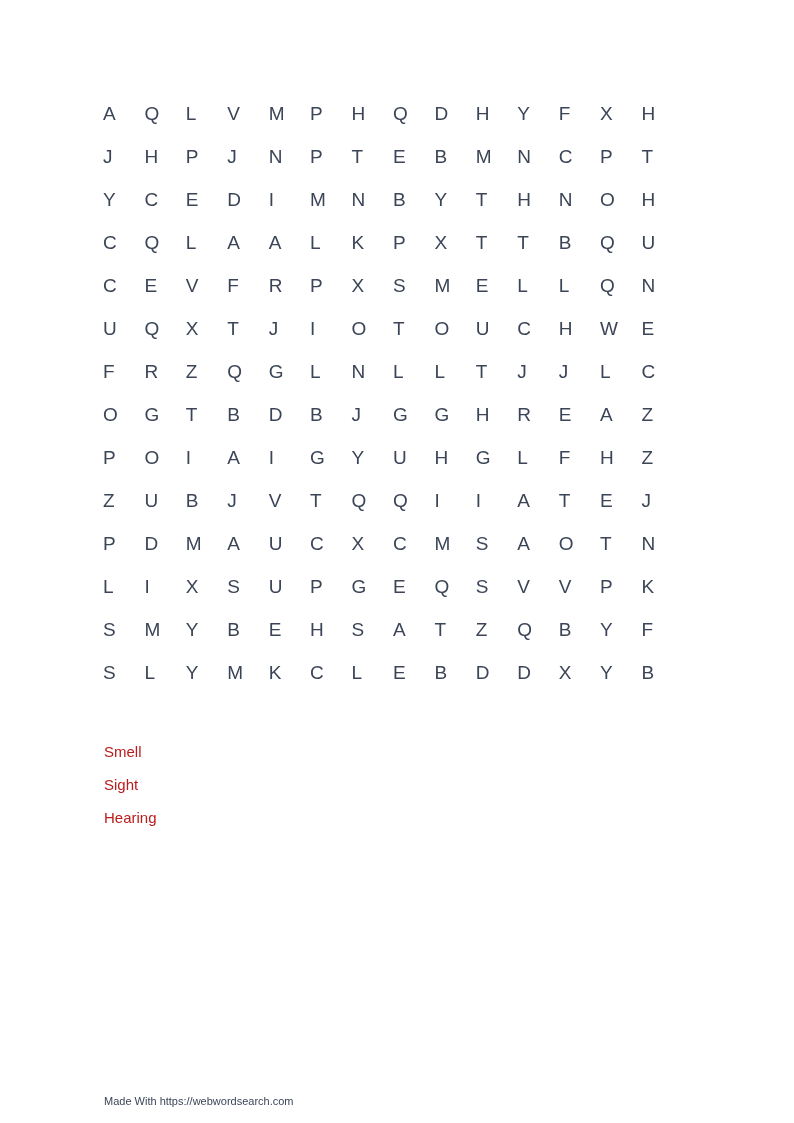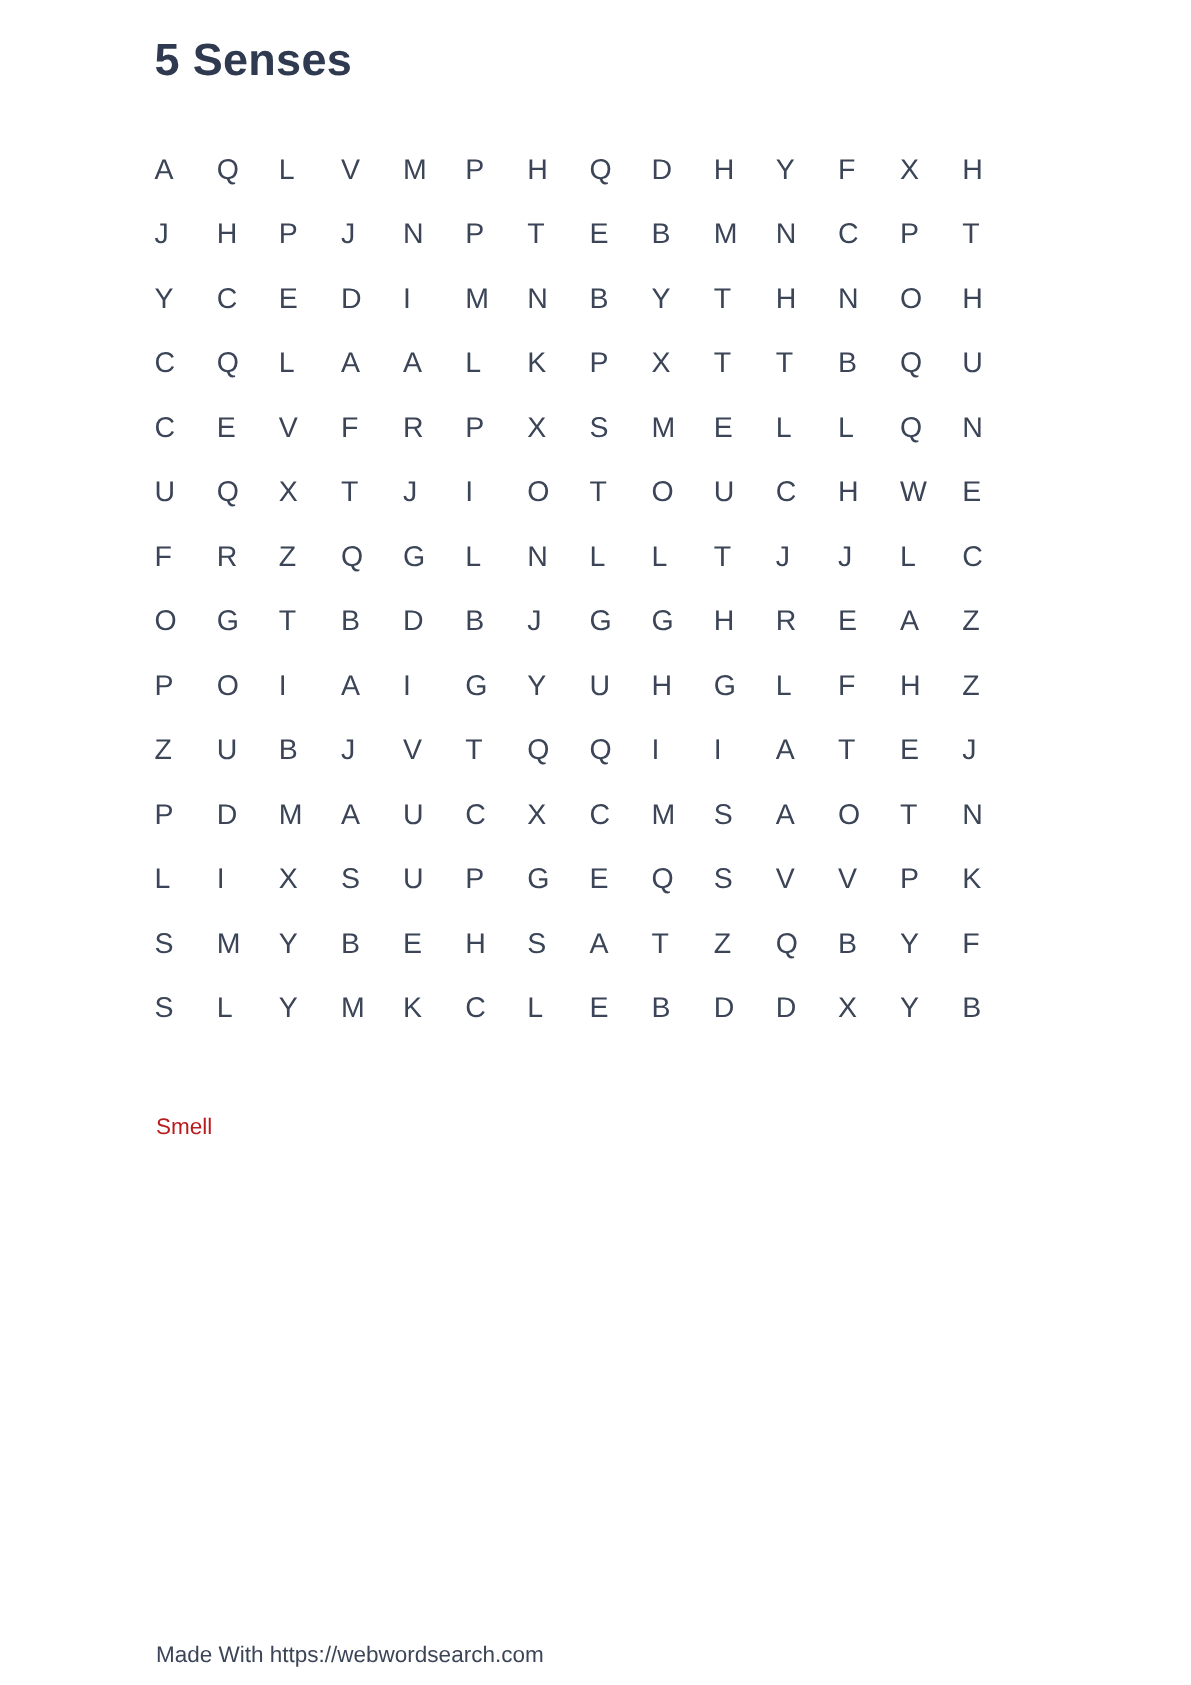--- a/index.html
+++ b/index.html
@@ -56,30 +56,29 @@
   }
   .word-item {
     font-size: 15px;
     color: #b91c1c;
     line-height: 33px;
   }
   .footer {
     position: absolute;
     left: 104px;
     top: 1095px;
-    font-size: 15px;
+    font-size: 11px;
     color: #3b4557;
   }
 </style>
 </head>
 <body>
 
 <div class="page">
 
-  <div class="title">5 Senses</div>
 
   <div class="grid">
       <div class="grid-row">
         <div class="grid-cell">A</div>
         <div class="grid-cell">Q</div>
         <div class="grid-cell">L</div>
         <div class="grid-cell">V</div>
         <div class="grid-cell">M</div>
         <div class="grid-cell">P</div>
         <div class="grid-cell">H</div>
@@ -296,17 +295,19 @@
         <div class="grid-cell">D</div>
         <div class="grid-cell">D</div>
         <div class="grid-cell">X</div>
         <div class="grid-cell">Y</div>
         <div class="grid-cell">B</div>
       </div>
     </div>
 
   <div class="words">
       <div class="word-item">Smell</div>
+      <div class="word-item">Sight</div>
+      <div class="word-item">Hearing</div>
     </div>
 
   <div class="footer">Made With https://webwordsearch.com</div>
 
 </div>
 
 </body></html>

